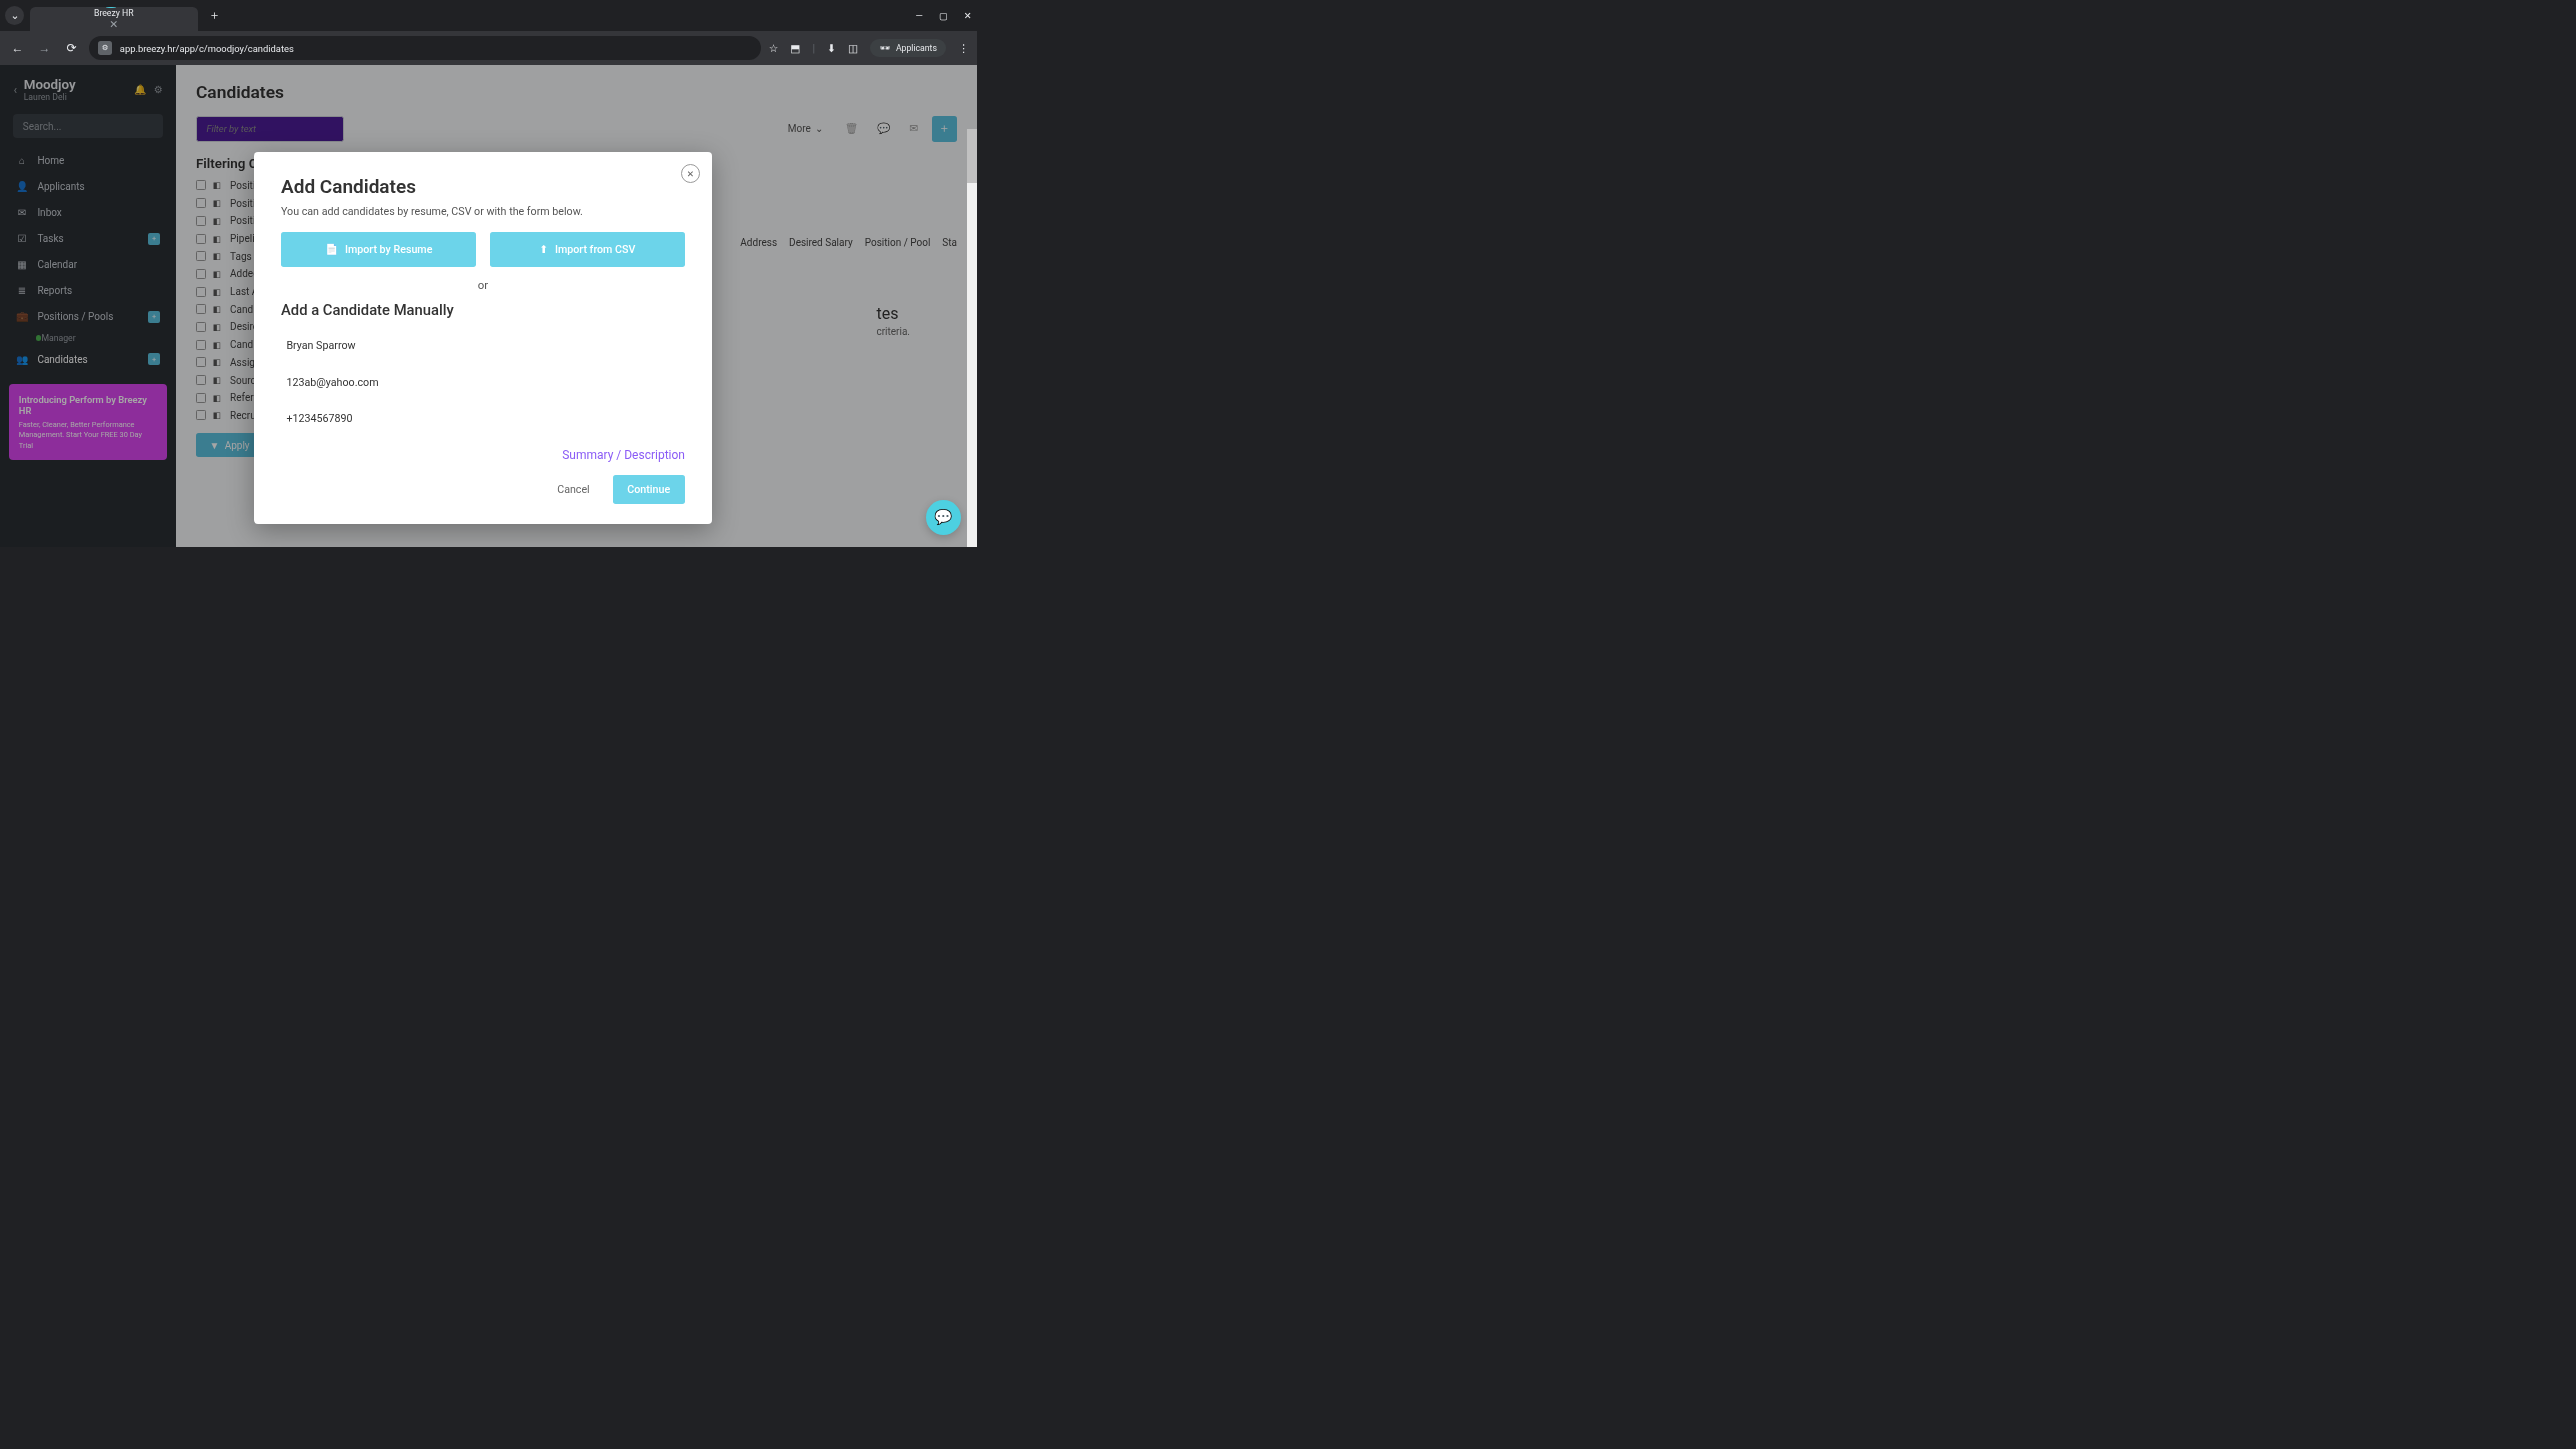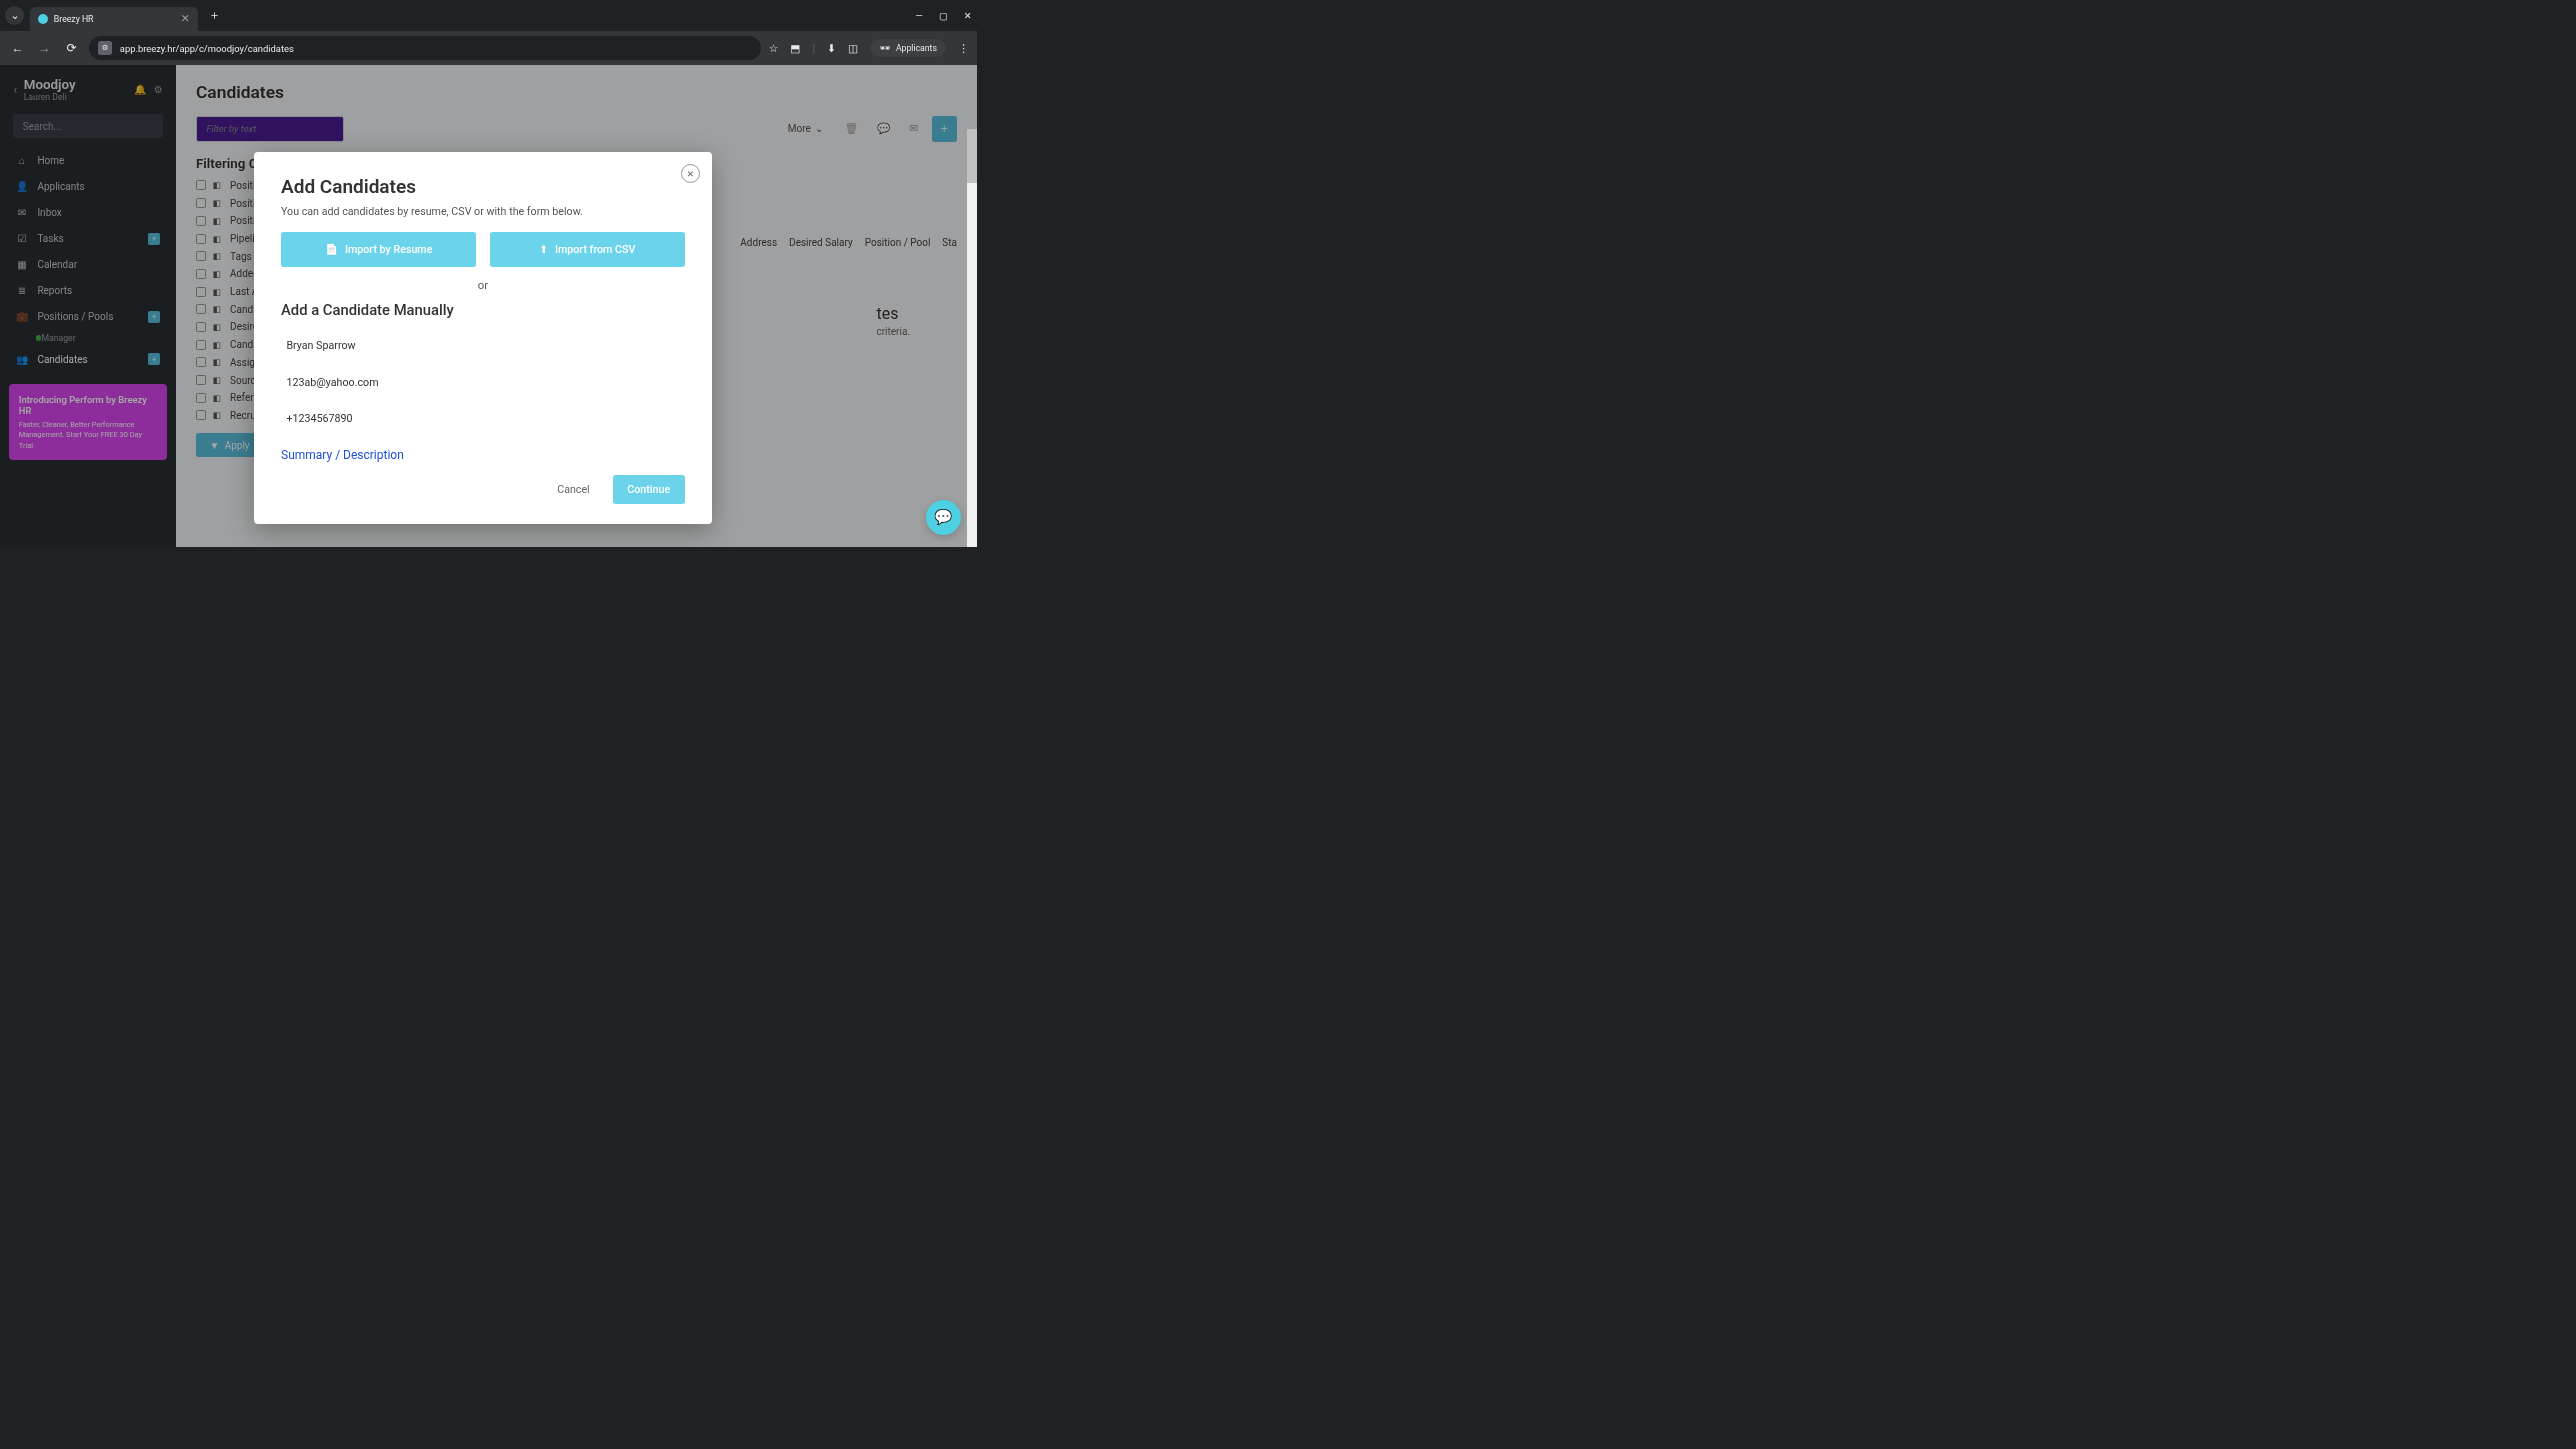--- a/index.html
+++ b/index.html
@@ -1,21 +1,21 @@
 <!DOCTYPE html>
 <html style="font-size:10.7px"><head>
 <meta charset="utf-8">
 <style>
 * { margin: 0; padding: 0; box-sizing: border-box; font-family: -apple-system, BlinkMacSystemFont, "Segoe UI", Roboto, sans-serif; }
 body { background: #202124; width: 977px; height: 547px; overflow: hidden; position: relative; }
 
 
 .browser-top { background: #202124; height: 31px; display: flex; align-items: center; padding: 0 5.4px; }
 .tab-dropdown { width: 19px; height: 19px; border-radius: 50%; background: #35363a; display: flex; align-items: center; justify-content: center; color: #e8eaed; margin-right: 5.4px; }
-.tab { background: #35363a; height: 24px; border-radius: 5.4px 5.4px 0 0; display: flex; align-items: center; padding: 0 8px; width: 168px; margin-top: 6.7px; }
+.tab { background: #35363a; height: 24px; border-radius: 5.4px 5.4px 0 0; display: flex; align-items: center; padding: 0 8px; width: 168px; margin-top: 6.7px; flex-direction: column; }
 .tab-favicon { width: 10.7px; height: 10.7px; border-radius: 50%; background: #4dd0e1; margin-right: 5.4px; }
 .tab-title { color: #e8eaed; font-size: 8.7px; flex: 1; }
 .tab-close { color: #9aa0a6; font-size: 10.7px; cursor: pointer; }
 .new-tab { color: #e8eaed; font-size: 12px; margin-left: 10.7px; cursor: pointer; }
 .window-controls { margin-left: auto; display: flex; gap: 16px; color: #e8eaed; }
 .window-controls span { cursor: pointer; font-size: 9.4px; }
 
 .browser-toolbar { background: #35363a; height: 34px; display: flex; align-items: center; padding: 0 8px; gap: 8px; }
 .nav-btn { color: #9aa0a6; font-size: 12px; cursor: pointer; width: 19px; text-align: center; }
 .nav-btn.active { color: #e8eaed; }
@@ -74,21 +74,21 @@
 
 .modal { position: absolute; left: 254px; top: 87px; width: 458px; background: #fff; border-radius: 4px; padding: 23px 27px 20px; box-shadow: 0 6.7px 27px rgba(0,0,0,0.3); }
 .modal-close { position: absolute; top: 12px; right: 12px; width: 19px; height: 19px; border: 1px solid #999; border-radius: 50%; display: flex; align-items: center; justify-content: center; color: #666; cursor: pointer; font-size: 8.7px; }
 .modal-title { font-size: 19px; font-weight: 600; color: #333; margin-bottom: 6.7px; }
 .modal-subtitle { font-size: 10.7px; color: #555; margin-bottom: 14.8px; }
 .import-row { display: flex; gap: 13.4px; margin-bottom: 10.7px; }
 .import-btn { flex: 1; background: #6cd4ea; color: #fff; padding: 10.7px; border-radius: 2.7px; font-size: 10.7px; font-weight: 500; display: flex; align-items: center; justify-content: center; gap: 6.7px; cursor: pointer; }
 .or-text { text-align: center; font-size: 11.4px; color: #555; margin-bottom: 9.4px; }
 .manual-title { font-size: 14.8px; font-weight: 500; color: #333; margin-bottom: 12px; }
 .modal-field { width: 100%; border: none; border-bottom: 0.7px solid transparent; padding: 8px 5.4px; font-size: 10.7px; color: #333; margin-bottom: 6.7px; }
-.summary-label { font-size: 12px; color: #1d4ed8; margin: 6.7px 0 8px; }
+.summary-label { font-size: 12px; color: #8b5cf6; margin: 6.7px 0 8px; text-align: right; }
 .summary-box { width: 100%; border: 1px solid #6cd4ea; border-radius: 2.7px; padding: 9.4px; font-size: 10px; color: #333; min-height: 74px; resize: none; font-family: inherit; }
 .summary-box::placeholder { color: #aaa; }
 .modal-footer { display: flex; justify-content: flex-end; gap: 13.4px; margin-top: 13.4px; align-items: center; }
 .cancel-btn { color: #666; font-size: 10.7px; cursor: pointer; padding: 6.7px 9.4px; }
 .continue-btn { background: #6cd4ea; color: #fff; padding: 8px 14.8px; border-radius: 2.7px; font-size: 10.7px; font-weight: 500; cursor: pointer; }
 
 
 .chat-widget { position: absolute; bottom: 13.4px; right: 16px; width: 35px; height: 35px; border-radius: 50%; background: #4dd0e1; display: flex; align-items: center; justify-content: center; color: #fff; font-size: 14.8px; box-shadow: 0 2.7px 8px rgba(0,0,0,0.2); cursor: pointer; }
 
 

